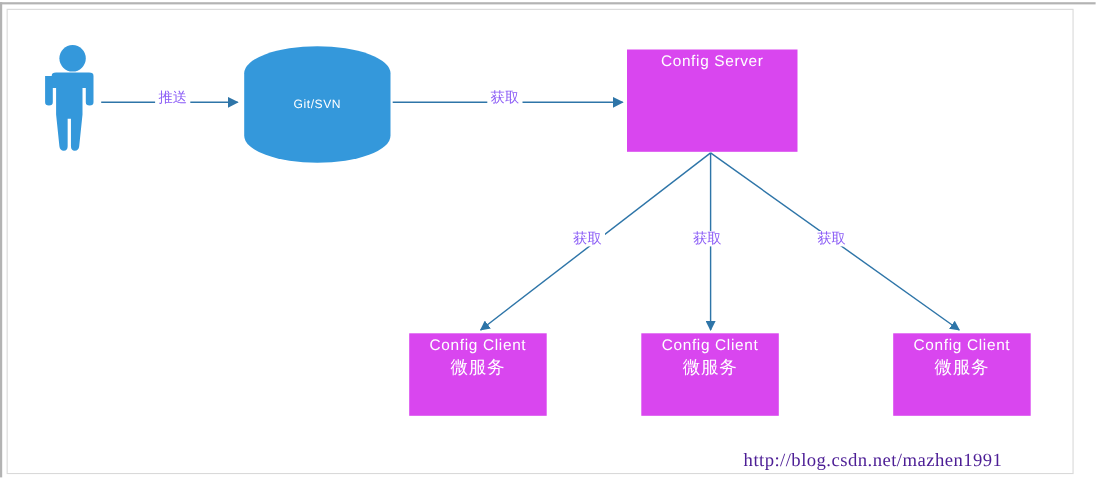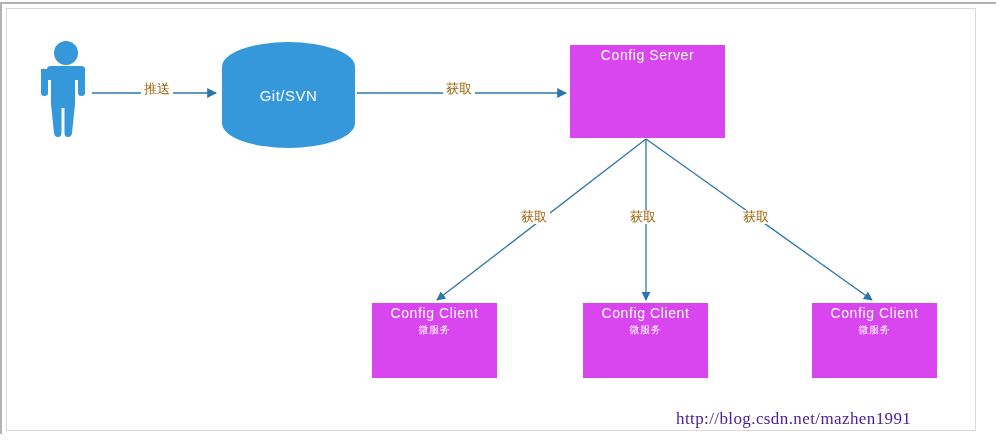--- a/index.html
+++ b/index.html
@@ -52,21 +52,21 @@
     display: flex;
     flex-direction: column;
     align-items: center;
     justify-content: flex-start;
     text-align: center;
     font-size: 14px;
     letter-spacing: 0.6px;
     line-height: 1.45;
   }
   .node .line2 {
-    font-size: 10px;
+    font-size: 16px;
   }
   #node-config-server {
     left: 570px;
     top: 45px;
     width: 155px;
     height: 93px;
   }
   #node-client-1 { left: 372px; top: 303px; width: 125px; height: 75px; }
   #node-client-2 { left: 583px; top: 303px; width: 125px; height: 75px; }
   #node-client-3 { left: 812px; top: 303px; width: 125px; height: 75px; }
@@ -77,27 +77,27 @@
     left: 222px;
     top: 42px;
     width: 133px;
     height: 106px;
     background: #3498db;
     border-radius: 70px / 26px;
     color: #ffffff;
     display: flex;
     align-items: center;
     justify-content: center;
-    font-size: 15px;
+    font-size: 11px;
     letter-spacing: 0.5px;
   }
 
   .edge-label {
     position: absolute;
-    color: #a16207;
+    color: #8b5cf6;
     font-size: 13px;
     background: #ffffff;
     padding: 0 3px;
     white-space: nowrap;
     line-height: 1.1;
   }
   #label-push     { left: 141px; top: 82px; }
   #label-fetch-main { left: 443px; top: 82px; }
   #label-fetch-1  { left: 518px; top: 210px; }
   #label-fetch-2  { left: 627px; top: 210px; }

